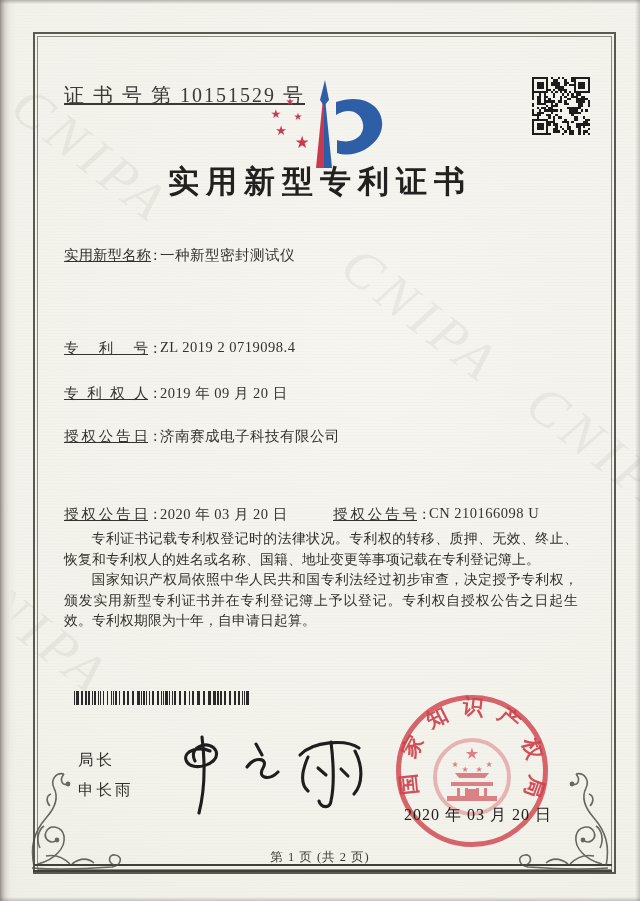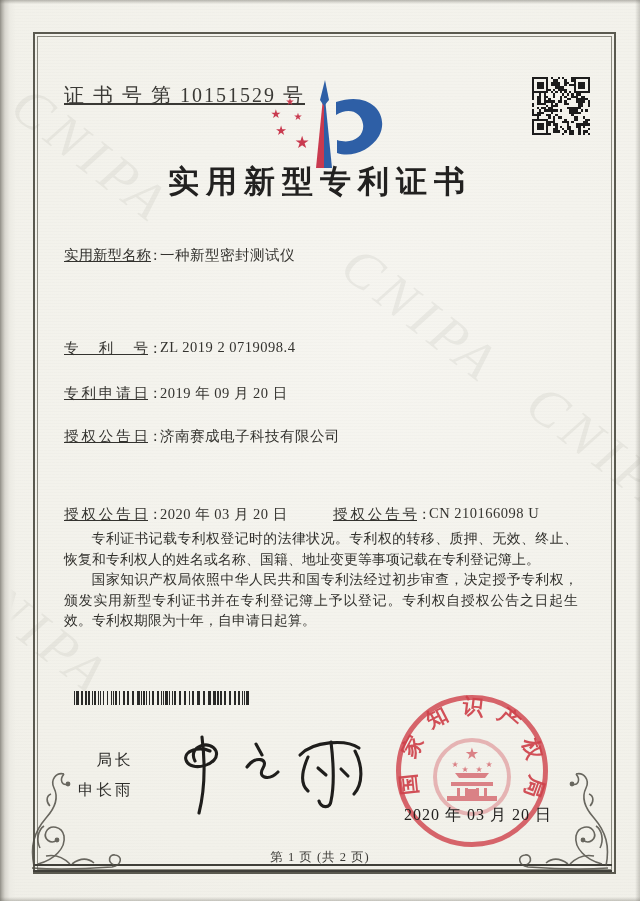--- a/index.html
+++ b/index.html
@@ -43,21 +43,21 @@
   .fvalue{display:inline-block;margin-left:2px;letter-spacing:.5px;vertical-align:top;}
   .field.addr{white-space:normal;}
   .field.addr .fvalue{width:412px;line-height:22px;letter-spacing:.4px;}
   .grant-no{position:absolute;left:269px;top:0;white-space:nowrap;text-align:center;}
 
   .body-text{position:absolute;left:64px;top:529px;width:514px;
     font-size:13.8px;line-height:20.5px;letter-spacing:.2px;color:#31302c;text-align:justify;}
   .body-text p{margin:0;text-indent:2em;}
 
   .barcode{position:absolute;left:74px;top:691px;width:176px;height:14px;}
-  .sig-block{position:absolute;left:78px;top:745px;font-size:15.5px;color:#2e2d2a;line-height:30px;letter-spacing:3px;text-align:right;}
+  .sig-block{position:absolute;left:78px;top:745px;font-size:15.5px;color:#2e2d2a;line-height:30px;letter-spacing:3px;}
   .signature{position:absolute;left:150px;top:731px;width:235px;height:88px;}
 
   .seal{position:absolute;left:394px;top:693px;width:156px;height:156px;}
   .seal-date{position:absolute;left:404px;top:805px;font-size:16px;letter-spacing:1px;color:#232220;font-weight:500;white-space:nowrap;}
 
   .flourish{position:absolute;width:100px;height:116px;}
   .flourish.bl{left:26px;top:756px;}
   .flourish.br{left:514px;top:756px;transform:scaleX(-1);}
 
   .footer{position:absolute;left:0;top:849px;width:640px;text-align:center;
@@ -410,21 +410,21 @@
 
   <div class="title">实用新型专利证书</div>
 
   <div class="field" style="top:246px">
     <span class="flabel">实用新型名称</span><span class="fcolon">：</span><span class="fvalue">一种新型密封测试仪</span>
   </div>
   <div class="field" style="top:339px">
     <span class="flabel">专利号</span><span class="fcolon">：</span><span class="fvalue">ZL 2019 2 0719098.4</span>
   </div>
   <div class="field" style="top:384px">
-    <span class="flabel">专利申请日</span><span class="fcolon">：</span><span class="fvalue">2019 年 09 月 20 日</span>
+    <span class="flabel">专利权人</span><span class="fcolon">：</span><span class="fvalue">2019 年 09 月 20 日</span>
   </div>
   <div class="field" style="top:427px">
     <span class="flabel">授权公告日</span><span class="fcolon">：</span><span class="fvalue">济南赛成电子科技有限公司</span>
   </div>
   <div class="field" style="top:505px">
     <span>
       <span class="flabel">授权公告日</span><span class="fcolon">：</span><span class="fvalue">2020 年 03 月 20 日</span>
     </span>
     <span class="grant-no">
       <span class="flabel">授权公告号</span><span class="fcolon">：</span><span class="fvalue">CN 210166098 U</span>

